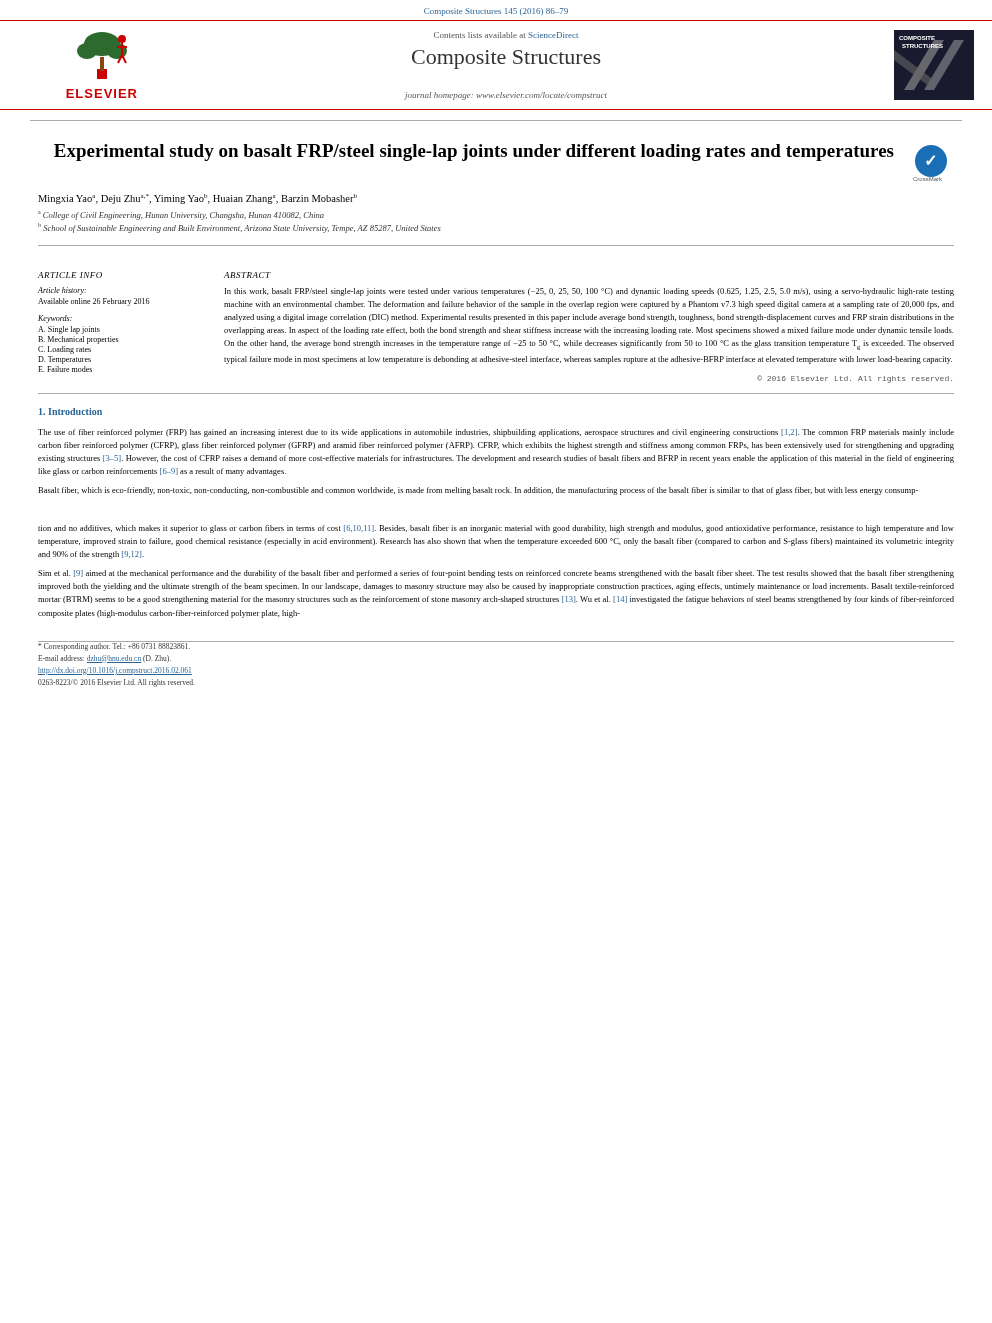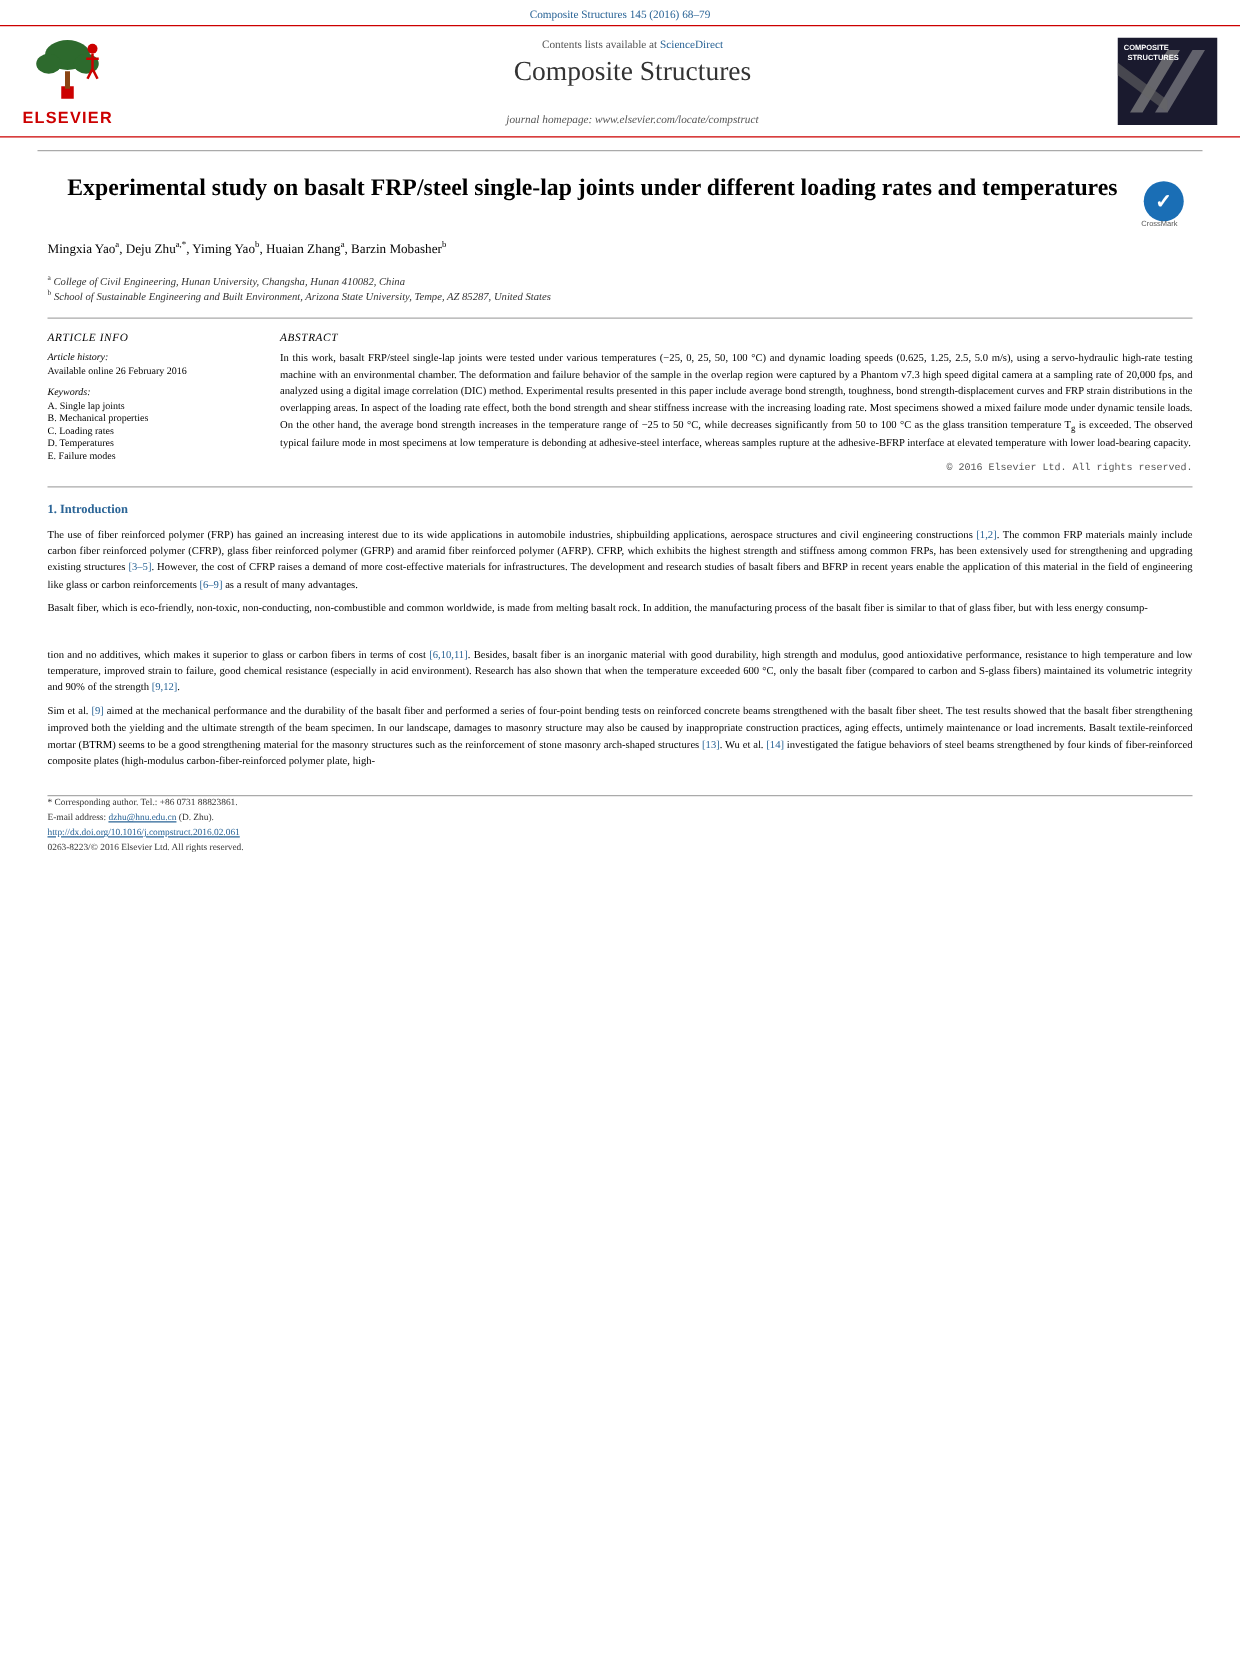--- a/index.html
+++ b/index.html
@@ -32,21 +32,21 @@
       border-top: 1.5px solid #c00;
       border-bottom: 1px solid #c00;
       padding: 8px 18px;
       margin: 0 0 0 0;
     }
     .header-left {
       width: 120px;
       flex-shrink: 0;
       display: flex;
       flex-direction: column;
-      align-items: flex-start;
+      align-items: flex-end;
     }
     .elsevier-logo {
       display: flex;
       flex-direction: column;
       align-items: center;
     }
     .elsevier-tree {
       width: 70px;
       height: 55px;
     }
@@ -120,38 +120,38 @@
       width: 45px;
       height: 40px;
       margin-left: 15px;
       flex-shrink: 0;
       margin-top: 4px;
     }
     
     .authors-line {
       font-size: 10.5px;
       color: #000;
-      margin-bottom: 14px;
+      margin-bottom: 4px;
     }
     .authors-line sup { font-size: 7px; }
     
     .affiliations {
       font-size: 8.5px;
       font-style: italic;
       color: #333;
       margin-bottom: 10px;
       line-height: 1.5;
     }
     .affiliations sup { font-size: 6px; font-style: normal; }
     
     .two-col-section {
       display: flex;
       gap: 18px;
       border-top: 1px solid #aaa;
-      padding-top: 10px;
+      padding-top: 24px;
       margin-bottom: 10px;
     }
     .article-info-col {
       width: 168px;
       flex-shrink: 0;
       font-size: 8.5px;
     }
     .article-info-col .col-header {
       font-style: italic;
       font-size: 9px;
@@ -249,21 +249,21 @@
     }
     
     .tree-svg { display: block; }
   </style>
 </head>
 <body>
 
 <div class="page">
 
   <div class="journal-link-bar">
-    <span>Composite Structures 145 (2016) 68–79</span>
+    <span>Composite Structures 145 (2016) 86–79</span>
   </div>
 
   <div class="header-section">
 
     <div class="header-left">
       <div class="elsevier-logo">
         <svg class="elsevier-tree tree-svg" width="70" height="55" viewBox="0 0 70 55">
 
           <rect x="30" y="40" width="10" height="10" fill="#c00"></rect>
 

